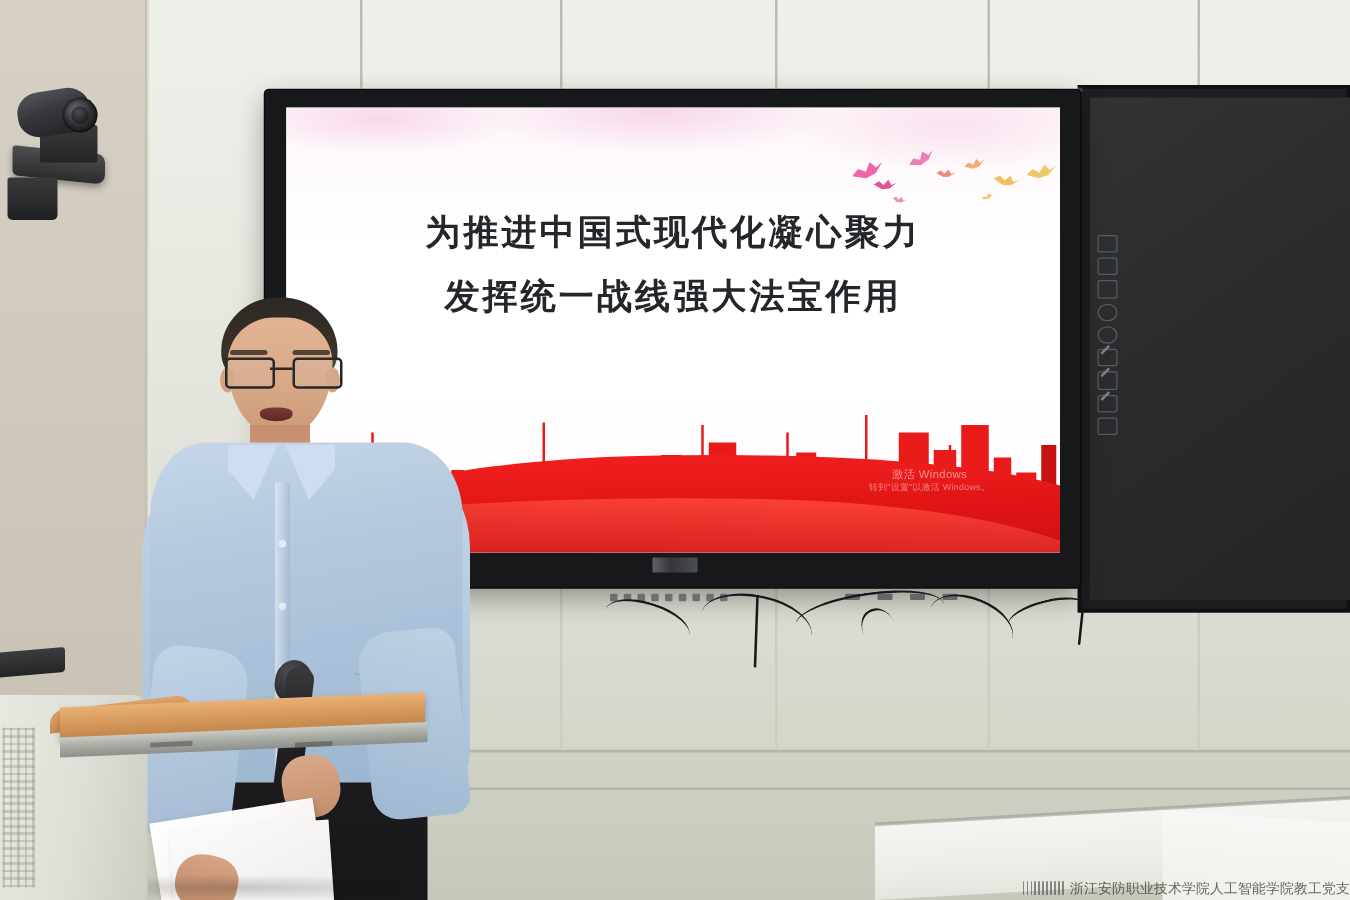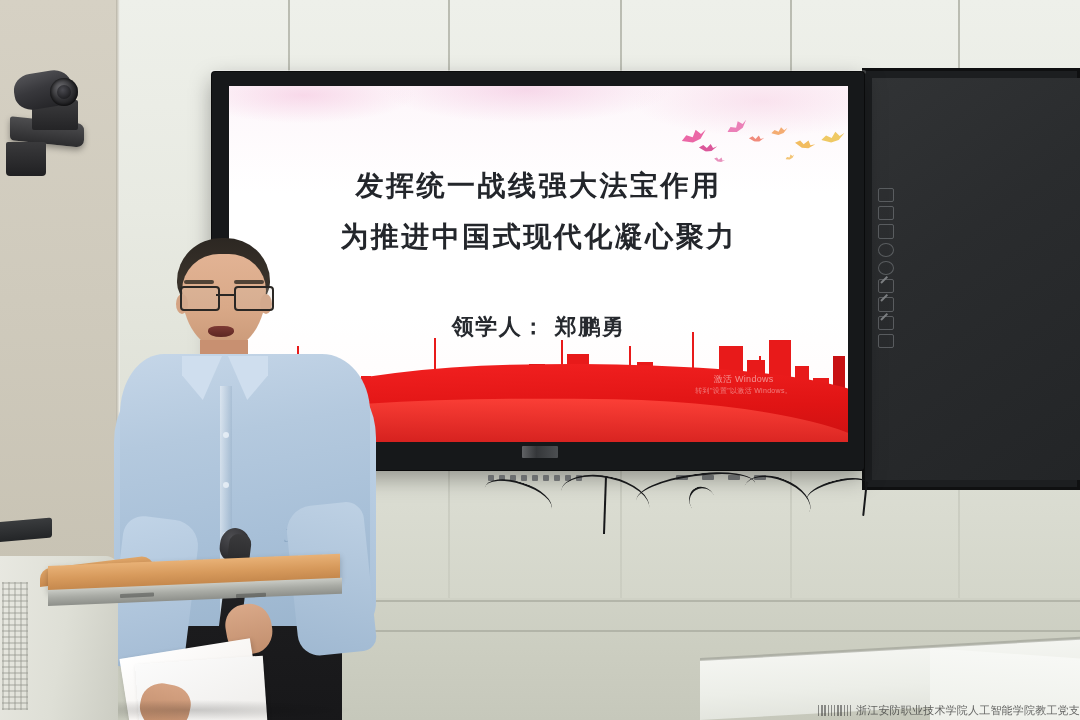--- a/index.html
+++ b/index.html
@@ -441,24 +441,23 @@
           </div>
           <div class="bird" style="left: 485px; top: 70px; width: 11px; height: 7px; transform: rotate(20deg);">
             <b style="background: rgb(229, 130, 180); opacity: 0.88;"></b>
           </div>
           <div class="bird" style="left: 556px; top: 68px; width: 10px; height: 6px; transform: rotate(-18deg);">
             <b style="background: rgb(241, 189, 99); opacity: 0.88;"></b>
           </div>
         </div>
 
       <div class="slide-titles">
+        <div class="title-line">为推进中国式现代化凝心聚力</div>
         <div class="title-line">发挥统一战线强大法宝作用</div>
-        <div class="title-line">为推进中国式现代化凝心聚力</div>
       </div>
-      <div class="slide-presenter">领学人： 郑鹏勇</div>
 
       <div class="skyline-wrap">
         <div id="skyline">
             <div class="bldg" style="left: 4px; width: 16px; height: 34px;"></div>
             <div class="bldg" style="left: 22px; width: 12px; height: 18px;"></div>
             <div class="bldg dk" style="left: 36px; width: 20px; height: 26px;"></div>
             <div class="bldg" style="left: 58px; width: 14px; height: 12px;"></div>
             <div class="bldg" style="left: 76px; width: 18px; height: 30px;"></div>
             <div class="bldg" style="left: 96px; width: 12px; height: 14px;"></div>
             <div class="bldg" style="left: 112px; width: 16px; height: 8px;"></div>

